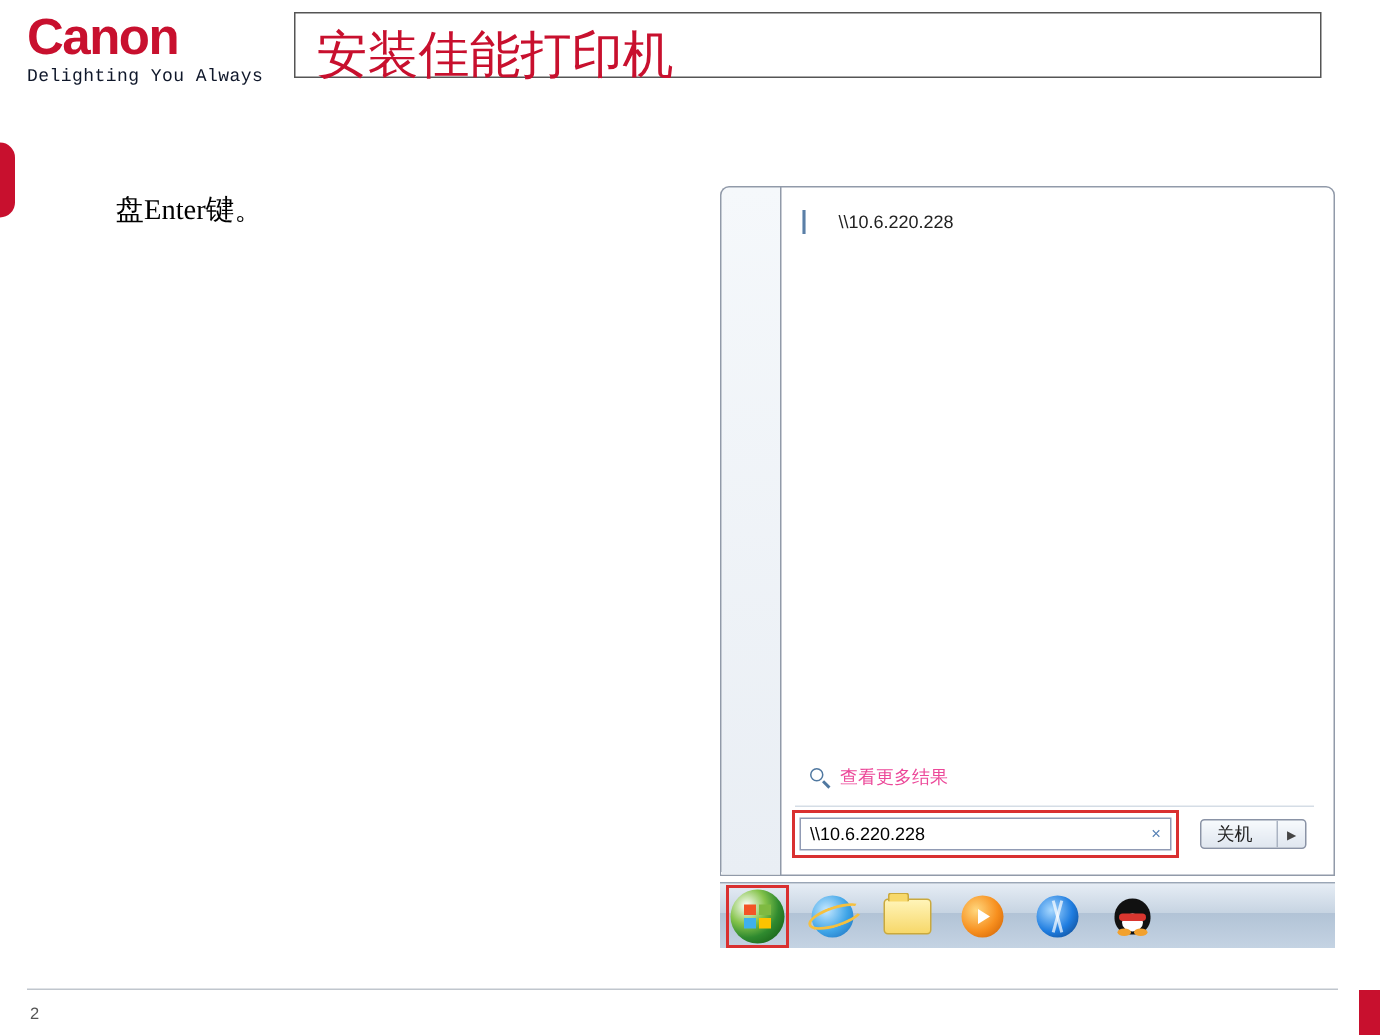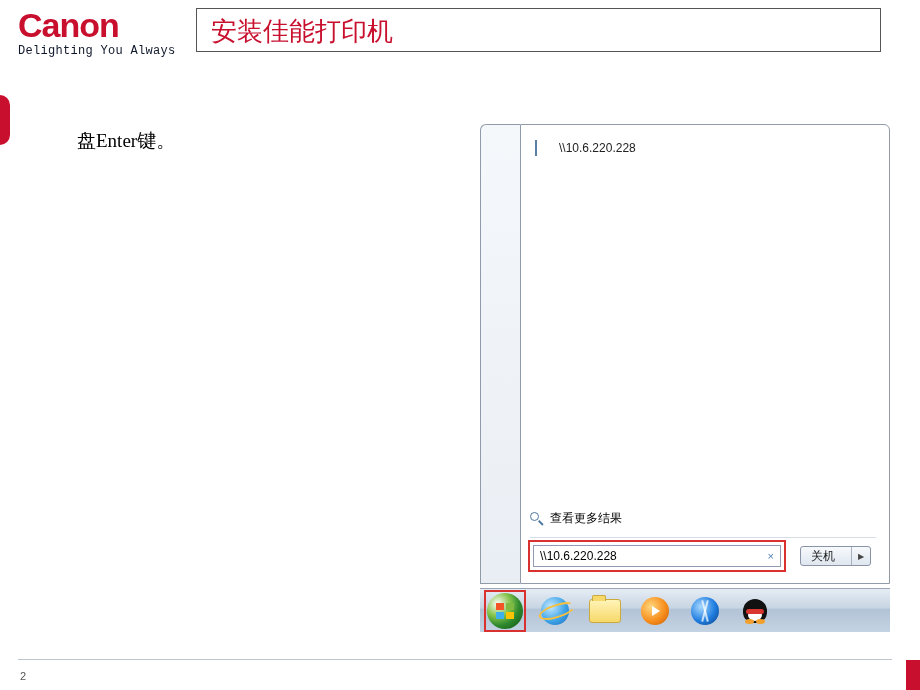--- a/index.html
+++ b/index.html
@@ -33,21 +33,21 @@
     font-family: Liberation Mono, monospace;
   }
   .title-box {
     margin-left: 8px;
     border: 1px solid #555;
     width: 685px;
     height: 44px;
     padding: 5px 14px 0 14px;
     color: #c8102e;
     font-family: "SimSun", serif;
-    font-size: 26px;
+    font-size: 34px;
   }
   .red-side {
     position: absolute;
     left: 0; top: 95px;
     width: 10px; height: 50px;
     background: #c8102e;
     border-top-right-radius: 10px;
     border-bottom-right-radius: 10px;
   }
   .body-text {
@@ -99,25 +99,25 @@
     border: 1px solid #5b7fa6;
     background: #d4e6f5;
   }
   .computer-icon .base {
     width: 10px; height: 2px;
     background: #6a7f94;
     margin: 1px auto 0;
   }
   .see-more {
     position: absolute;
-    left: 50px; bottom: 105px;
+    left: 60px; bottom: 105px;
     display: flex;
     align-items: center;
     font-size: 12px;
-    color: #000000;
+    color: #ec4899;
   }
   .magnifier {
     width: 14px; height: 14px;
     margin-right: 6px;
     position: relative;
   }
   .magnifier .circle {
     width: 9px; height: 9px;
     border: 1.5px solid #5078a0;
     border-radius: 50%;

